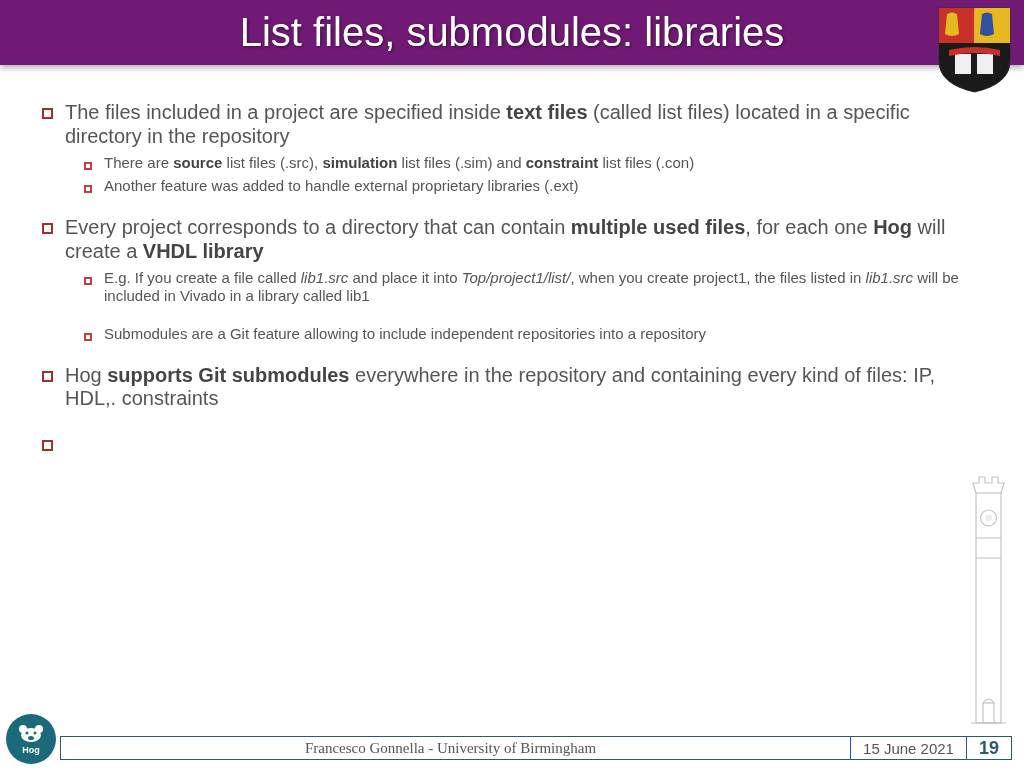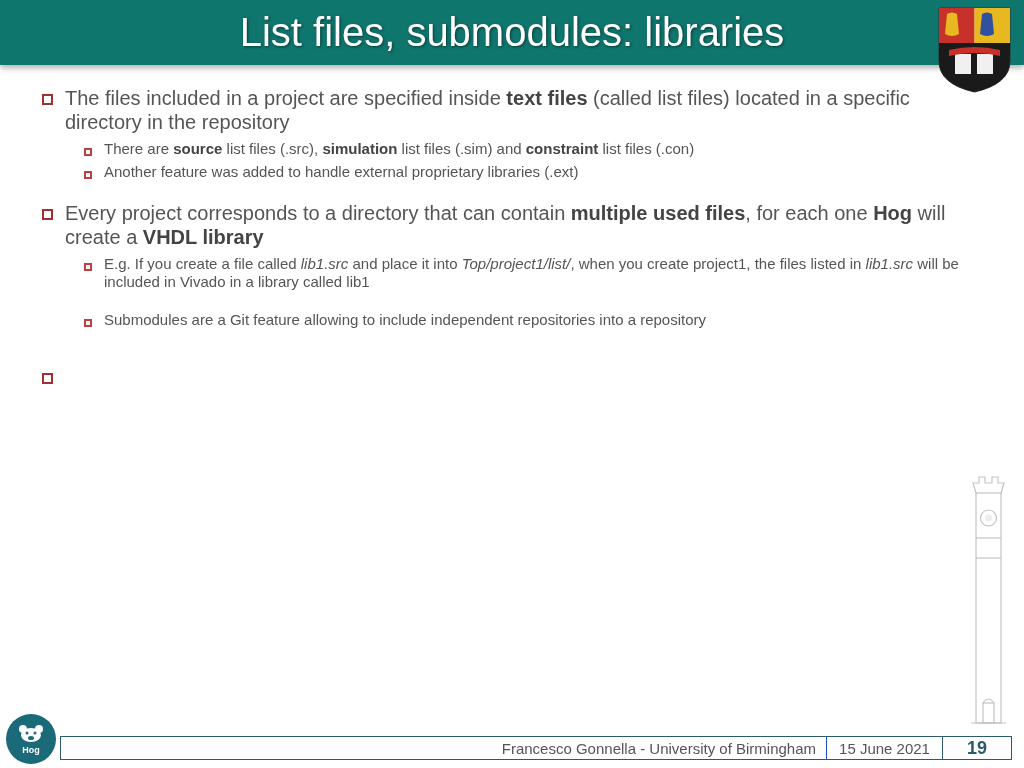--- a/index.html
+++ b/index.html
@@ -5,21 +5,21 @@
 * { margin: 0; padding: 0; box-sizing: border-box; }
 body {
   width: 1024px;
   height: 768px;
   font-family: 'Century Gothic', 'Avant Garde', sans-serif;
   background: #fff;
   position: relative;
   overflow: hidden;
 }
 .header {
-  background: #0f766e;
+  background: #701a75;
   height: 65px;
   display: flex;
   align-items: center;
   justify-content: center;
   box-shadow: 0 3px 6px rgba(0,0,0,0.3);
   position: relative;
   z-index: 10;
 }
 .title {
   color: #fff;
@@ -33,21 +33,21 @@
   top: 6px;
   width: 75px;
   height: 88px;
   z-index: 20;
 }
 .crest-shield {
   width: 75px;
   height: 88px;
 }
 .content {
-  padding: 22px 55px 0 42px;
+  padding: 36px 55px 0 42px;
   color: #555;
 }
 .bullet-main {
   display: flex;
   margin-bottom: 6px;
   font-size: 20px;
   line-height: 1.18;
 }
 .bullet-main .marker {
   color: #a03030;
@@ -80,33 +80,34 @@
   right: 12px;
   height: 24px;
   border: 1px solid #2b5a6a;
   display: flex;
   align-items: center;
   font-size: 15px;
   color: #555;
 }
 .footer-author {
   flex: 1;
-  text-align: right;
+  text-align: center;
   padding-right: 10px;
+  font-family: Liberation Serif, serif;
 }
 .footer-date {
   border-left: 1px solid #1d4ed8;
   padding: 0 12px;
   height: 100%;
   display: flex;
   align-items: center;
 }
 .footer-page {
   border-left: 1px solid #2b5a6a;
-  padding: 0 24px;
+  padding: 0 12px;
   height: 100%;
   display: flex;
   align-items: center;
   color: #2b5a6a;
   font-weight: 600;
   font-size: 18px;
 }
 .hog-logo {
   position: absolute;
   bottom: 4px;
@@ -204,20 +205,24 @@
   <div class="bullet-sub">
     <span class="marker"><span class="marker-square"></span></span>
     <span>E.g. If you create a file called <i>lib1.src</i> and place it into <i>Top/project1/list/</i>, when you create project1, the files listed in <i>lib1.src</i> will be included in Vivado in a library called lib1</span>
   </div>
   <div class="spacer"></div>
   <div class="bullet-sub">
     <span class="marker"><span class="marker-square"></span></span>
     <span>Submodules are a Git feature allowing to include independent repositories into a repository</span>
   </div>
   <div class="spacer"></div>
+  <div class="bullet-main">
+    <span class="marker"><span class="marker-square"></span></span>
+    <span>Hog <b>supports Git submodules</b> everywhere in the repository and containing every kind of files: IP, HDL,. constraints</span>
+  </div>
   <div class="spacer"></div>
   <div class="bullet-main">
     <span class="marker"><span class="marker-square"></span></span>
   </div>
 </div>
 
 <svg class="tower" viewBox="0 0 55 270">
   <g fill="none" stroke="#888" stroke-width="1.2">
     <rect x="15" y="30" width="25" height="230"></rect>
     <path d="M 15 30 L 12 20 L 18 20 L 18 14 L 24 14 L 24 20 L 31 20 L 31 14 L 37 14 L 37 20 L 43 20 L 40 30"></path>

